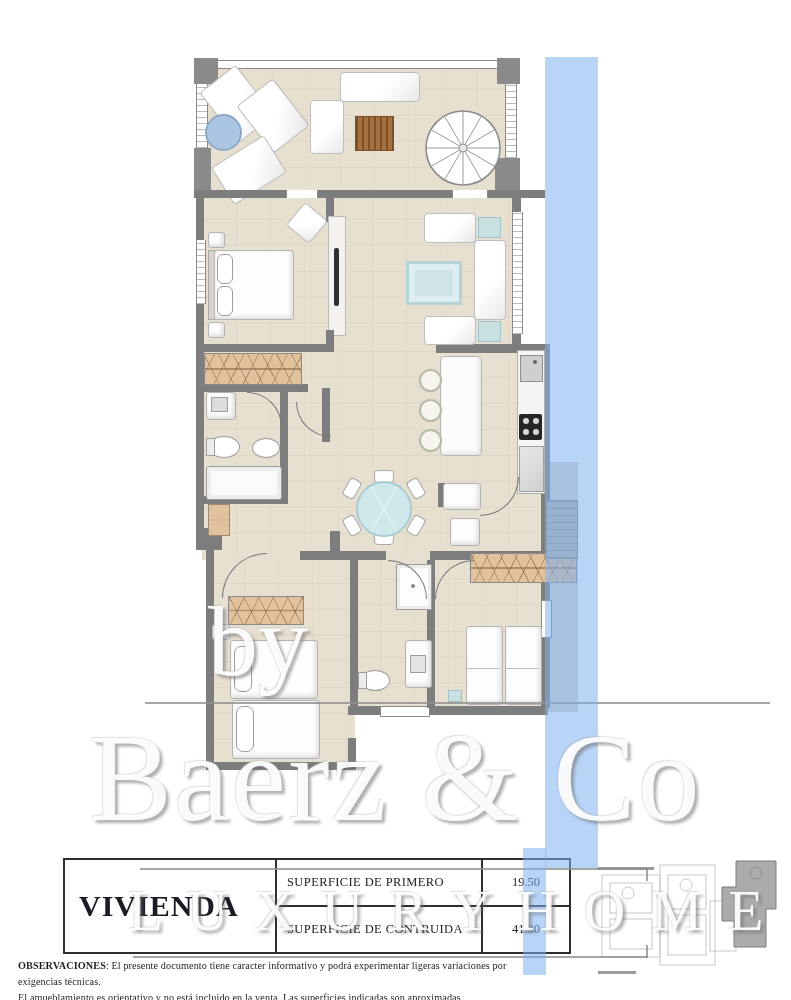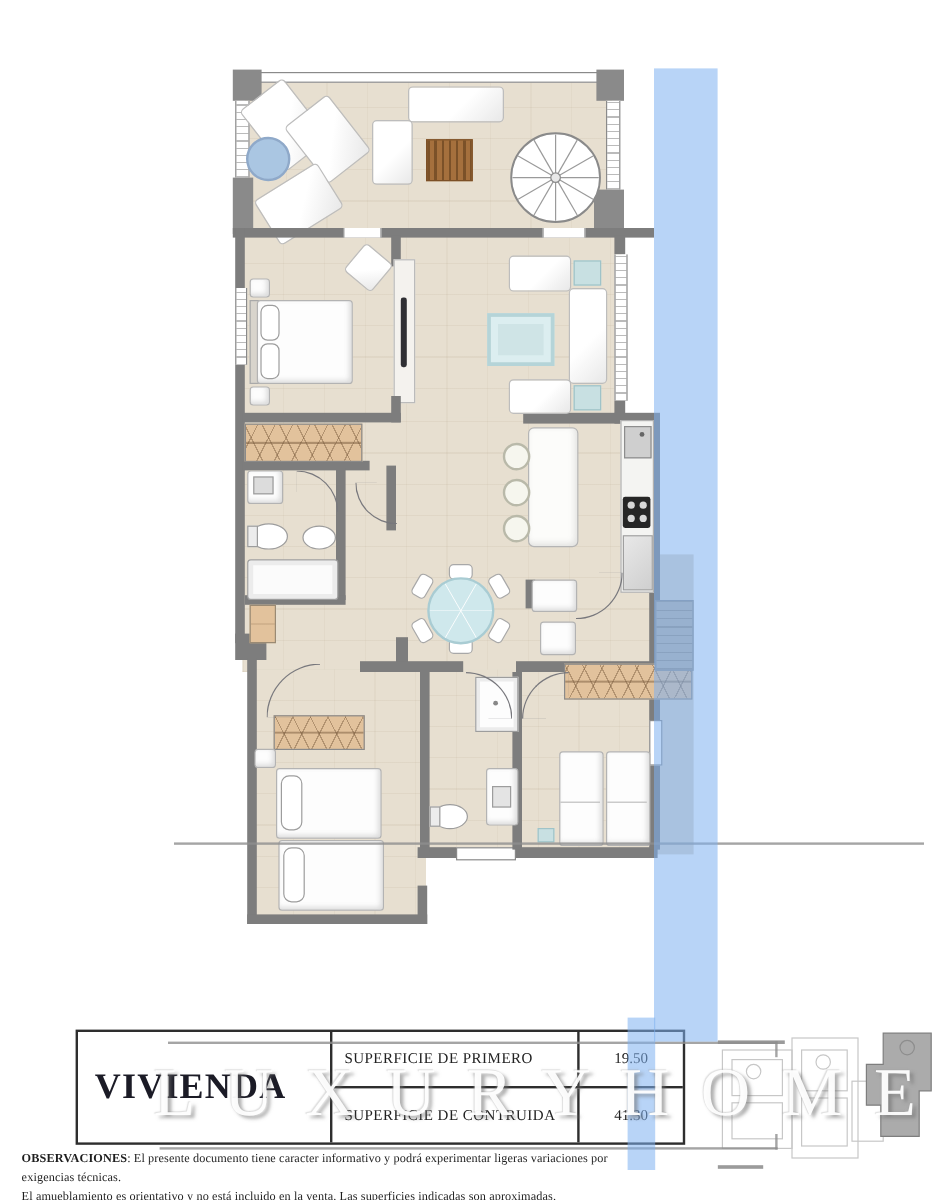--- a/index.html
+++ b/index.html
@@ -264,15 +264,17 @@
         <div class="tval">41.30</div>
       </div>
     </div>
   </div>
 
   <p id="obs" class="abs" style="left:18px;top:958px;width:500px;margin:0;">
     <strong>OBSERVACIONES</strong><span>: El presente documento tiene caracter informativo y podrá experimentar ligeras variaciones por exigencias técnicas.</span><br>
     <span>El amueblamiento es orientativo y no está incluido en la venta. Las superficies indicadas son aproximadas.</span>
   </p>
 
+  <div class="abs wm" style="left:208px;top:584px;font-size:100px;z-index:50;">by</div>
+  <div class="abs wm" style="left:0px;top:708px;width:791px;text-align:center;font-size:124px;letter-spacing:2px;z-index:50;">Baerz &amp; Co</div>
   <div class="abs wm" style="left:128px;top:878px;font-size:57px;letter-spacing:6px;z-index:50;">L U X U R Y   H O M E S</div>
 
 </div>
 
 </body></html>

